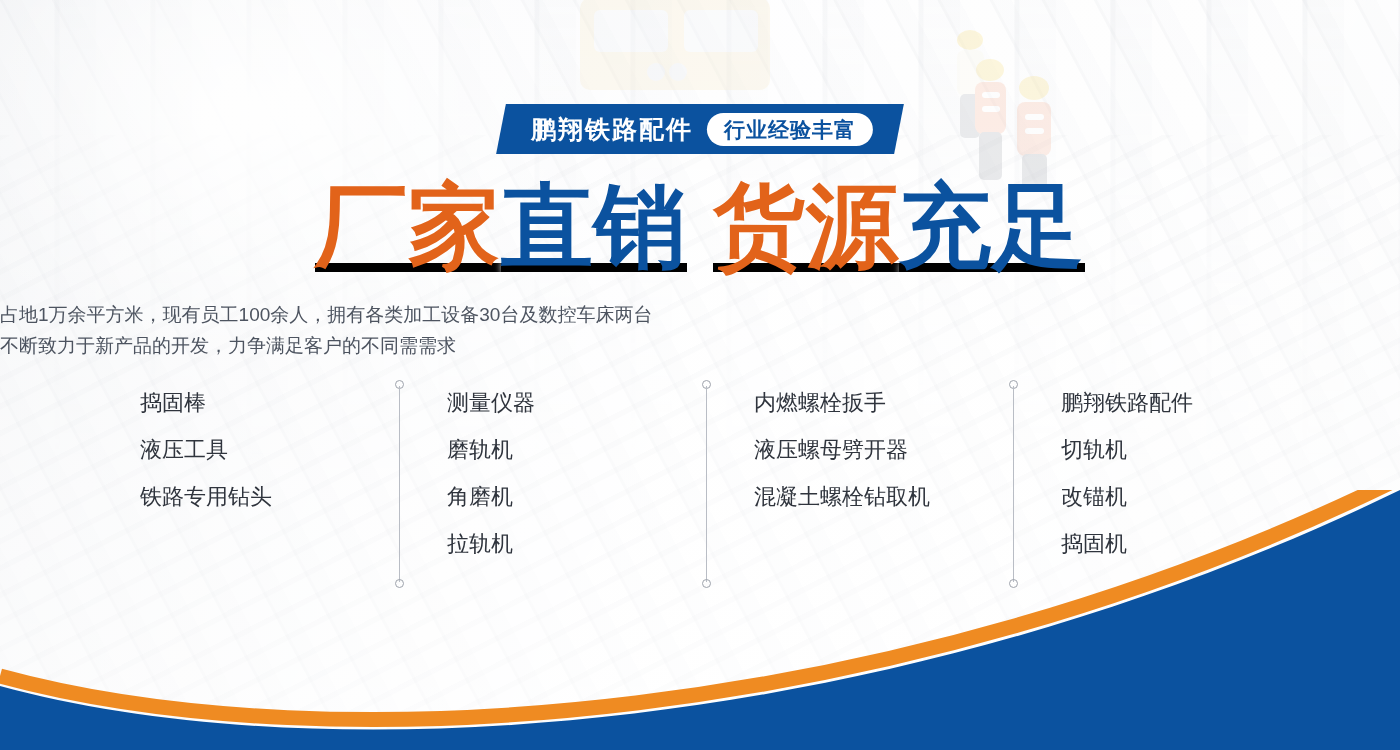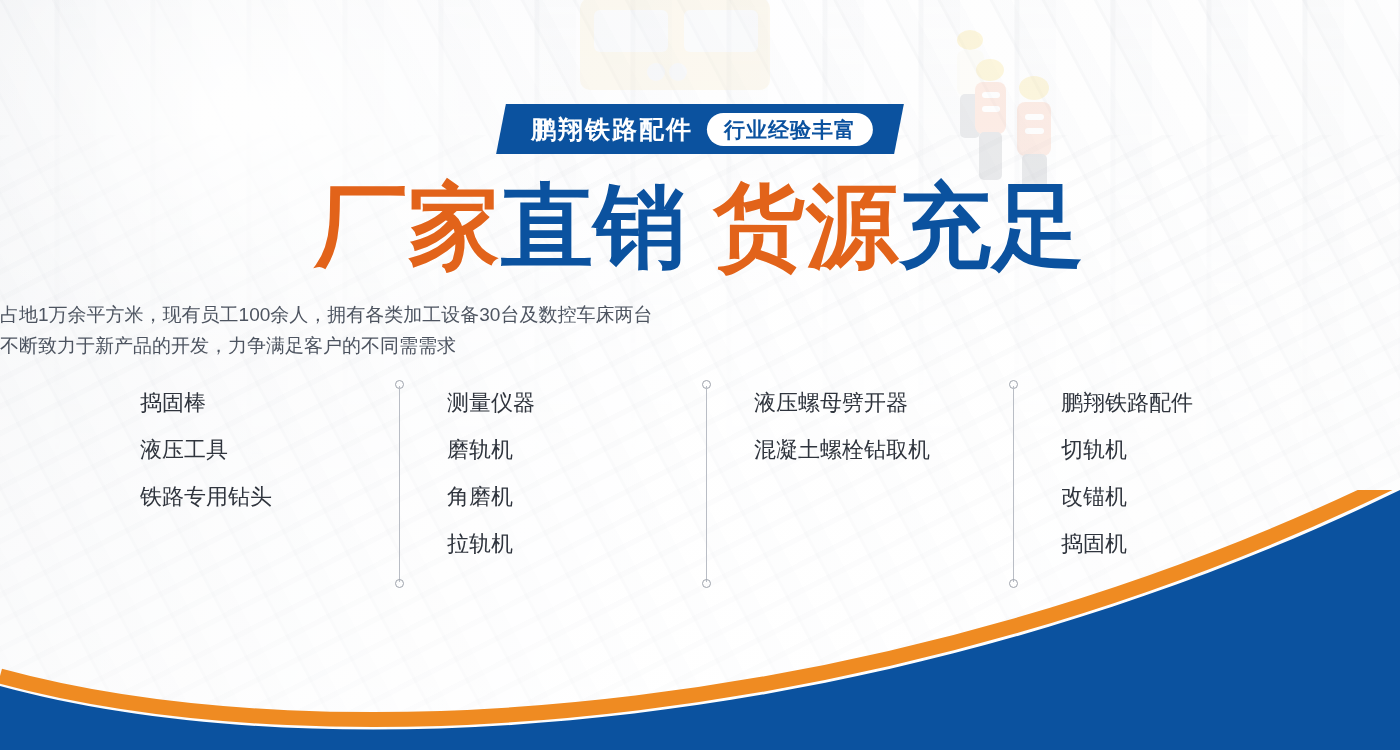--- a/index.html
+++ b/index.html
@@ -121,20 +121,21 @@
   .headline {
     position: absolute;
     left: 0; right: 0; top: 178px;
     text-align: center;
     font-size: 92px;
     font-weight: bold;
     letter-spacing: 1px;
     line-height: 1.06;
     white-space: nowrap;
     text-shadow: 0 2px 6px rgba(255,255,255,.65);
+    text-decoration: underline;
   }
   .headline .o { color: #e2631a; }
   .headline .b { color: #0b529f; }
   .headline .gap { display: inline-block; width: 26px; }
 
   
   .subtitle {
     position: absolute;
     left: 0; right: 0; top: 300px;
     text-align: left;
@@ -276,20 +277,21 @@
       <div class="col-item">角磨机</div>
       <div class="col-item">拉轨机</div>
       <div class="divider">
         <span class="dot top"></span>
         <span class="line"></span>
         <span class="dot bottom"></span>
       </div>
     </div>
 
     <div class="col">
+      <div class="col-item">内燃螺栓扳手</div>
       <div class="col-item">液压螺母劈开器</div>
       <div class="col-item">混凝土螺栓钻取机</div>
       <div class="divider">
         <span class="dot top"></span>
         <span class="line"></span>
         <span class="dot bottom"></span>
       </div>
     </div>
 
     <div class="col">

